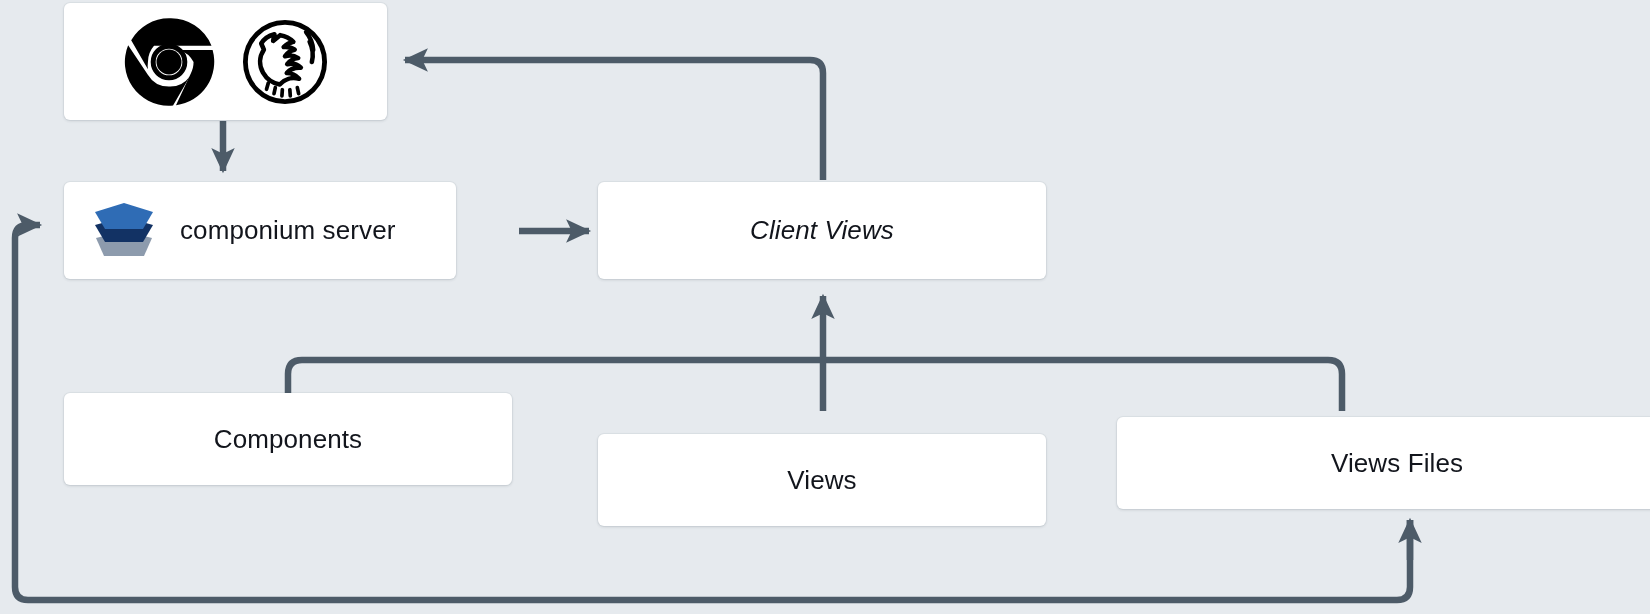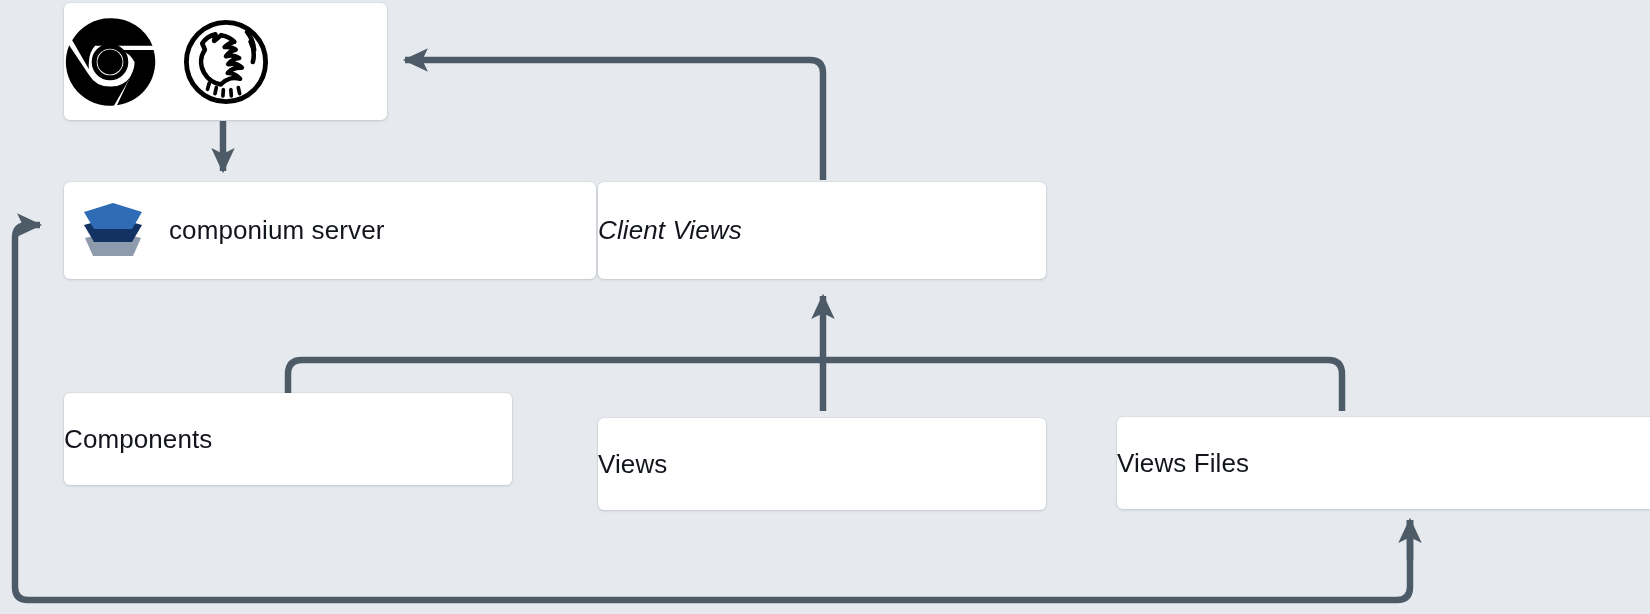--- a/index.html
+++ b/index.html
@@ -31,21 +31,21 @@
   }
   
   .node {
     position: absolute;
     background: #ffffff;
     border-radius: 6px;
     box-shadow: 0 1px 3px rgba(40,52,66,0.16), 0 0 0 1px rgba(40,52,66,0.035);
     z-index: 2;
     display: flex;
     align-items: center;
-    justify-content: flex-start;
+    justify-content: center;
     box-sizing: border-box;
   }
   .node-label {
     font-size: 26px;
     color: #12151c;
     letter-spacing: .1px;
     white-space: nowrap;
   }
   .node-label.italic {
     font-style: italic;
@@ -55,40 +55,40 @@
   #node-browser {
     left: 64px; top: 3px;
     width: 323px; height: 117px;
     gap: 26px;
   }
   .browser-logo { display:block; }
 
   
   #node-server {
     left: 64px; top: 182px;
-    width: 532px; height: 97px;
+    width: 392px; height: 97px;
     justify-content: flex-start;
-    padding-left: 17px;
+    padding-left: 28px;
   }
   #node-server .node-label { margin-left: 24px; }
   .componium-logo { display:block; flex: 0 0 auto; }
 
   
   #node-client-views {
     left: 598px; top: 182px;
     width: 448px; height: 97px;
   }
 
   
   #node-components {
     left: 64px; top: 393px;
     width: 448px; height: 92px;
   }
   #node-views {
-    left: 598px; top: 418px;
+    left: 598px; top: 434px;
     width: 448px; height: 92px;
   }
   #node-static-files {
     left: 1117px; top: 417px;
     width: 560px; height: 92px;
   }
 </style>
 </head>
 <body>
 

